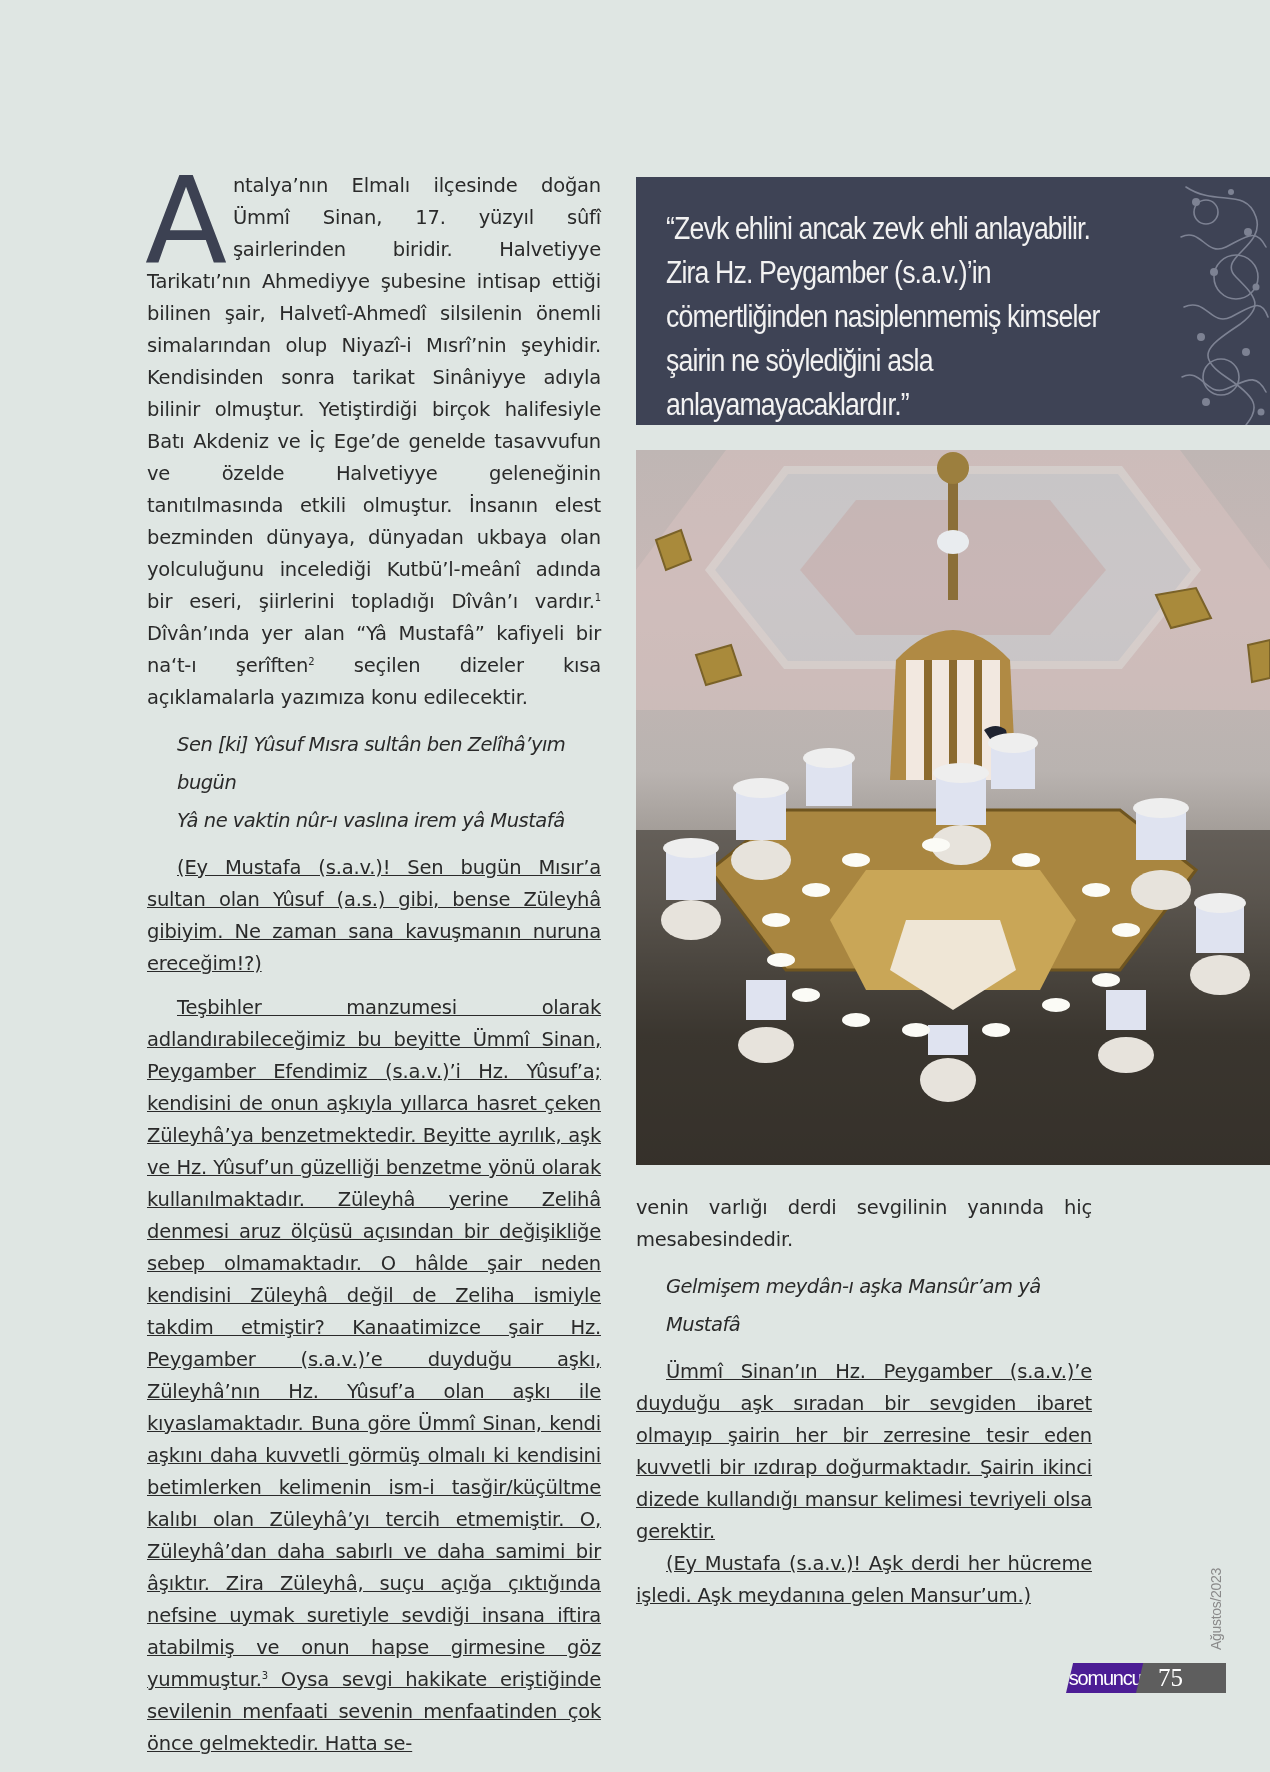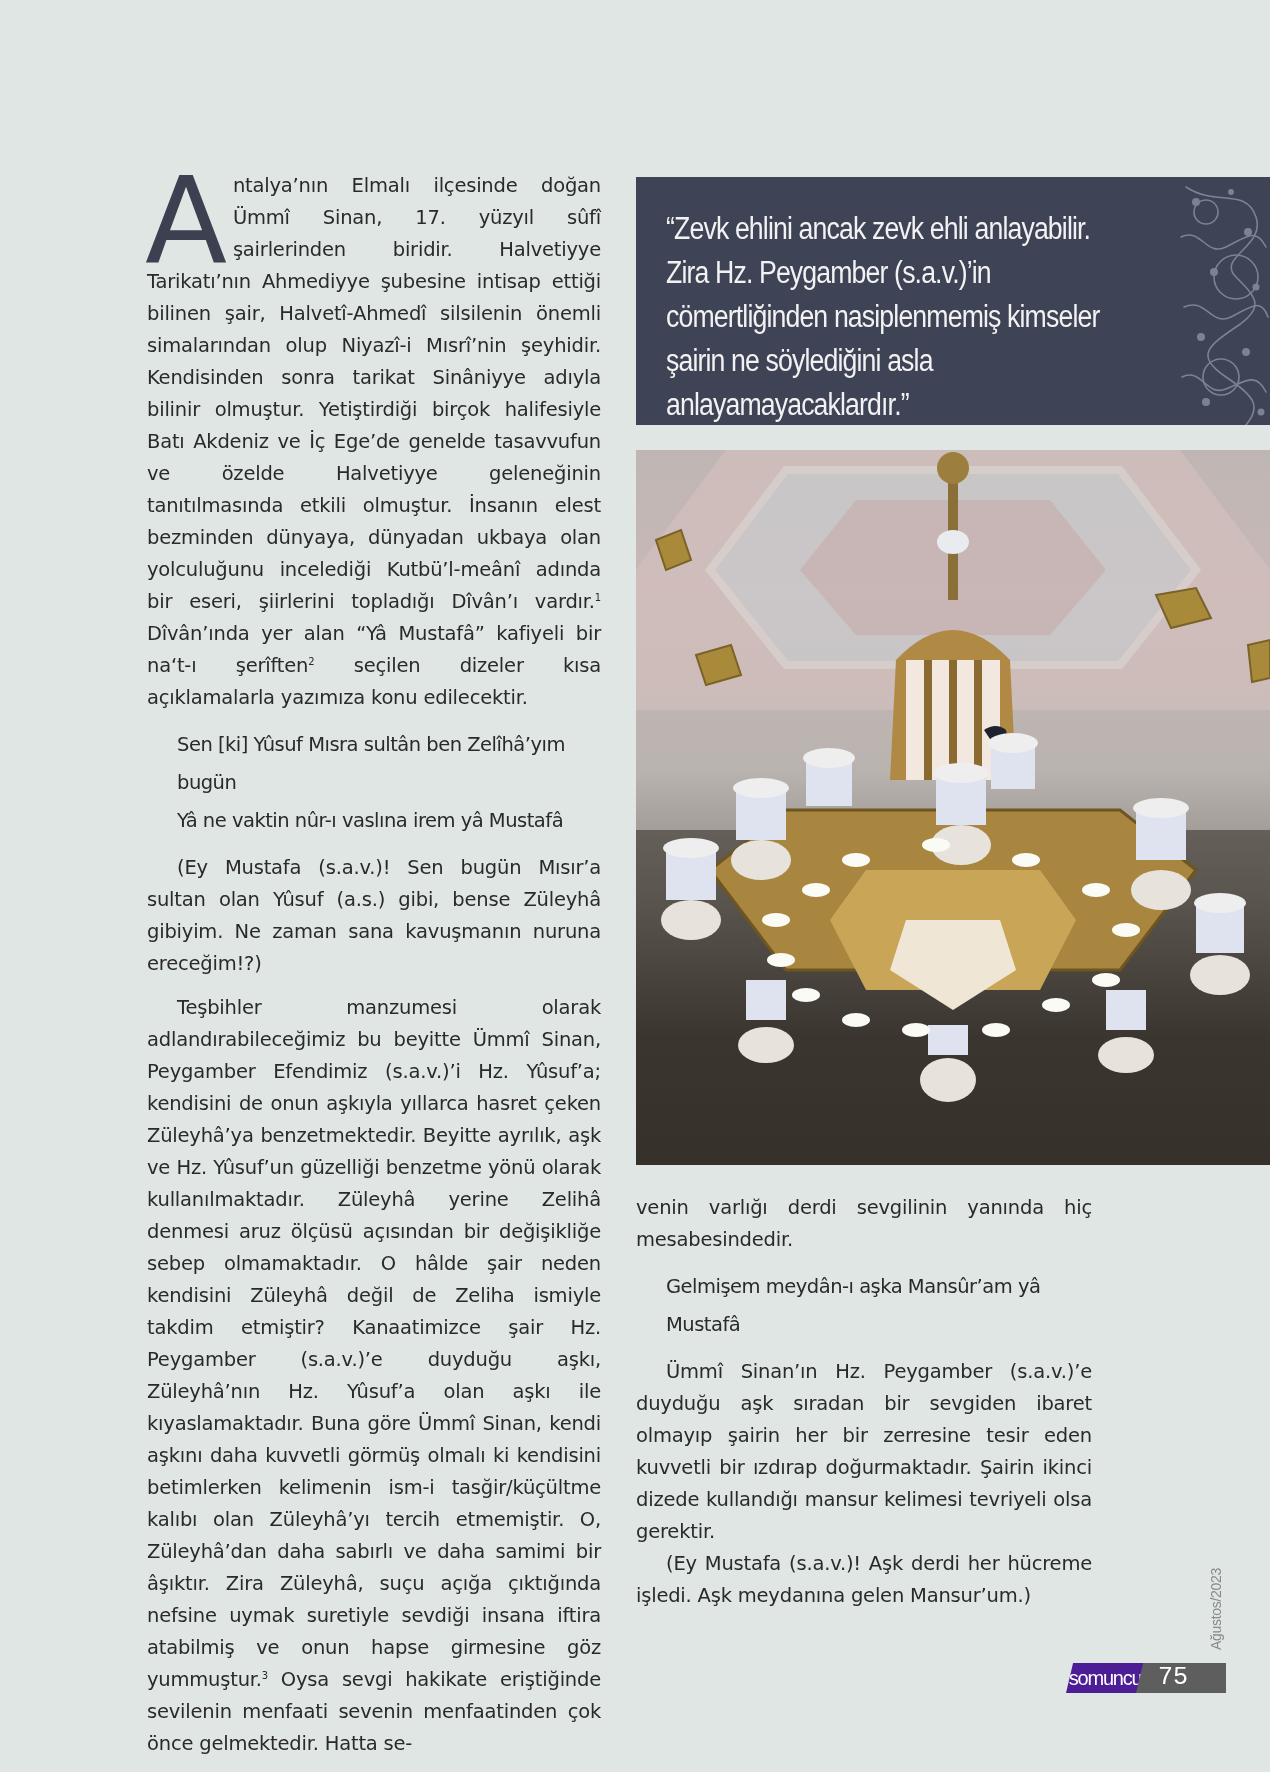--- a/index.html
+++ b/index.html
@@ -10,22 +10,22 @@
     color:#2a2a2a;
   }
   .col { position:absolute; font-size:19.5px; line-height:32px; letter-spacing:-0.2px; }
   .col p { margin:0; text-align:justify; }
   #left-col { left:147px; top:170px; width:454px; }
   #right-col { left:636px; top:1192px; width:456px; }
   .dropcap {
     float:left; font-size:120px; line-height:86px; color:#3c4152;
     margin:8px 6px 0 -2px; font-weight:400;
   }
-  .indent { text-indent:30px; }
-  .verse { margin:12px 0 12px 30px !important; text-align:left !important; letter-spacing:-0.5px; }
+  .indent { text-indent:30px;text-decoration:underline; }
+  .verse { margin:12px 0 12px 30px !important; font-style:italic; text-align:left !important; letter-spacing:-0.5px; }
   .verse span { display:block; line-height:38px; }
   .gap { margin-top:12px !important; }
   sup { font-size:10px; line-height:0; }
 
   #quote-box {
     position:absolute; left:636px; top:177px; width:634px; height:248px;
     background:#3e4355;
   }
   #quote-text {
     position:absolute; left:30px; top:30px; width:470px;
@@ -55,21 +55,21 @@
     position:absolute; left:1066px; top:1663px; width:118px; height:30px;
     background:#4c1d95; color:#fff;
     clip-path:polygon(6% 0,100% 0,94% 100%,0 100%);
     font-family:"Liberation Sans", sans-serif; font-size:20px; line-height:30px;
     text-align:center; letter-spacing:-1.2px;
   }
   #page-num-box {
     position:absolute; left:1136px; top:1663px; width:90px; height:30px;
     background:#5e5e5e; color:#fff;
     clip-path:polygon(8% 0,100% 0,100% 100%,0 100%);
-    font-family:Liberation Mono, monospace; font-size:25px; line-height:30px;
+    font-family:Liberation Serif, serif; font-size:25px; line-height:30px;
     padding-left:22px; box-sizing:border-box;
   }
 </style>
 </head>
 <body>
 
 <div id="left-col" class="col">
   <p><span class="dropcap">A</span><span>ntalya’nın Elmalı ilçesinde doğan Ümmî Sinan, 17. yüzyıl sûfî şairlerinden biridir. Halvetiyye Tarikatı’nın Ahmediyye şubesine intisap ettiği bilinen şair, Halvetî-Ahmedî silsilenin önemli simalarından olup Niyazî-i Mısrî’nin şeyhidir. Kendisinden sonra tarikat Sinâniyye adıyla bilinir olmuştur. Yetiştirdiği birçok halifesiyle Batı Akdeniz ve İç Ege’de genelde tasavvufun ve özelde Halvetiyye geleneğinin tanıtılmasında etkili olmuştur. İnsanın elest bezminden dünyaya, dünyadan ukbaya olan yolculuğunu incelediği Kutbü’l-meânî adında bir eseri, şiirlerini topladığı Dîvân’ı vardır.</span><sup>1</sup><span> Dîvân’ında yer alan “Yâ Mustafâ” kafiyeli bir na‘t-ı şerîften</span><sup>2</sup><span> seçilen dizeler kısa açıklamalarla yazımıza konu edilecektir.</span></p>
 
   <p class="verse">

